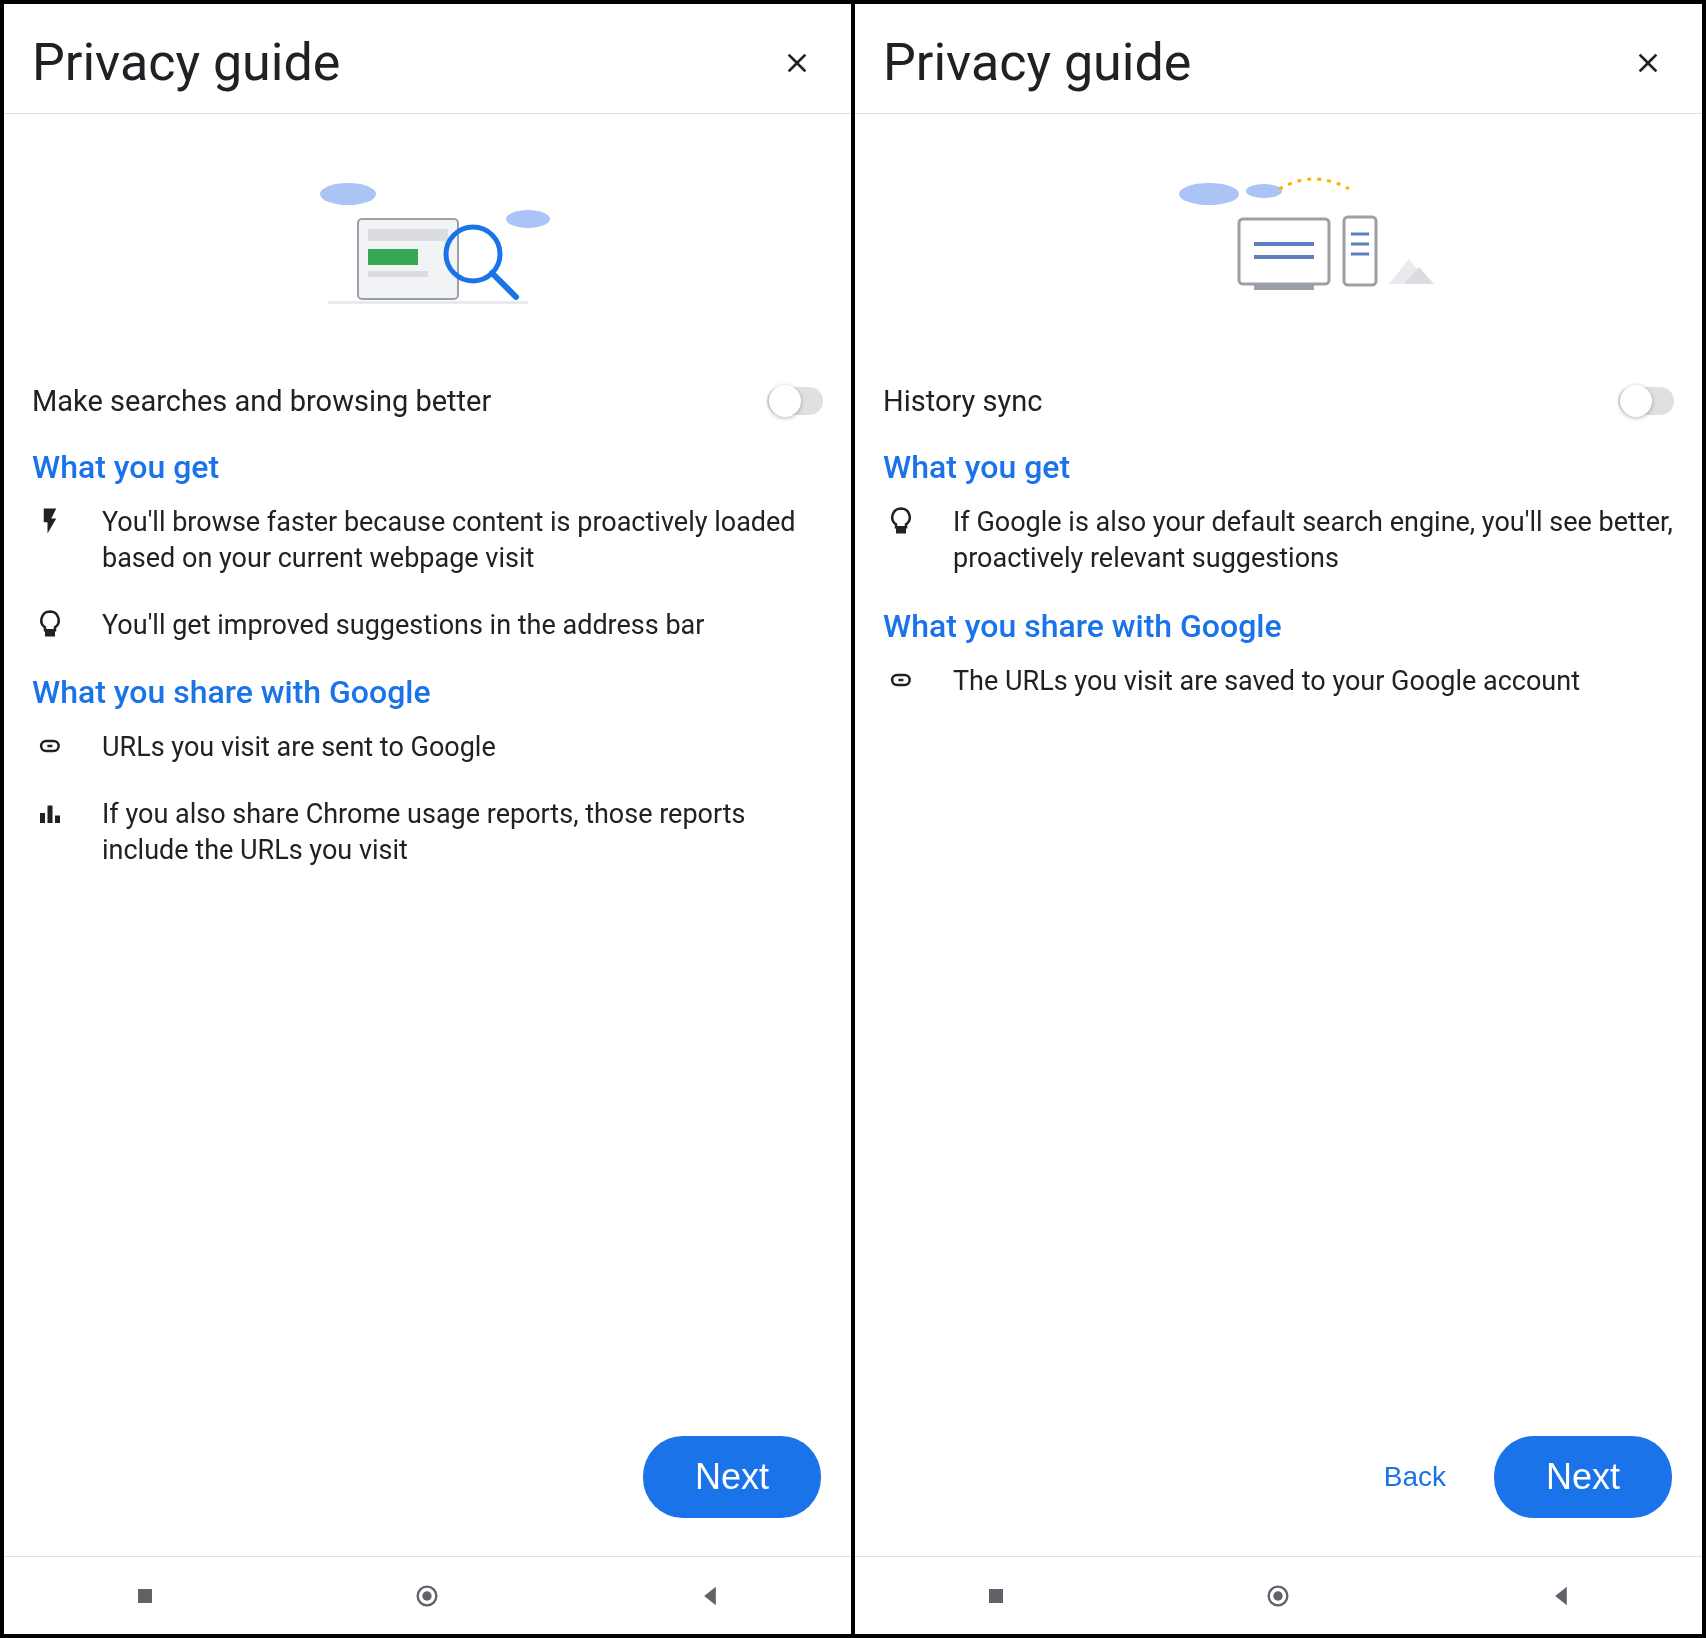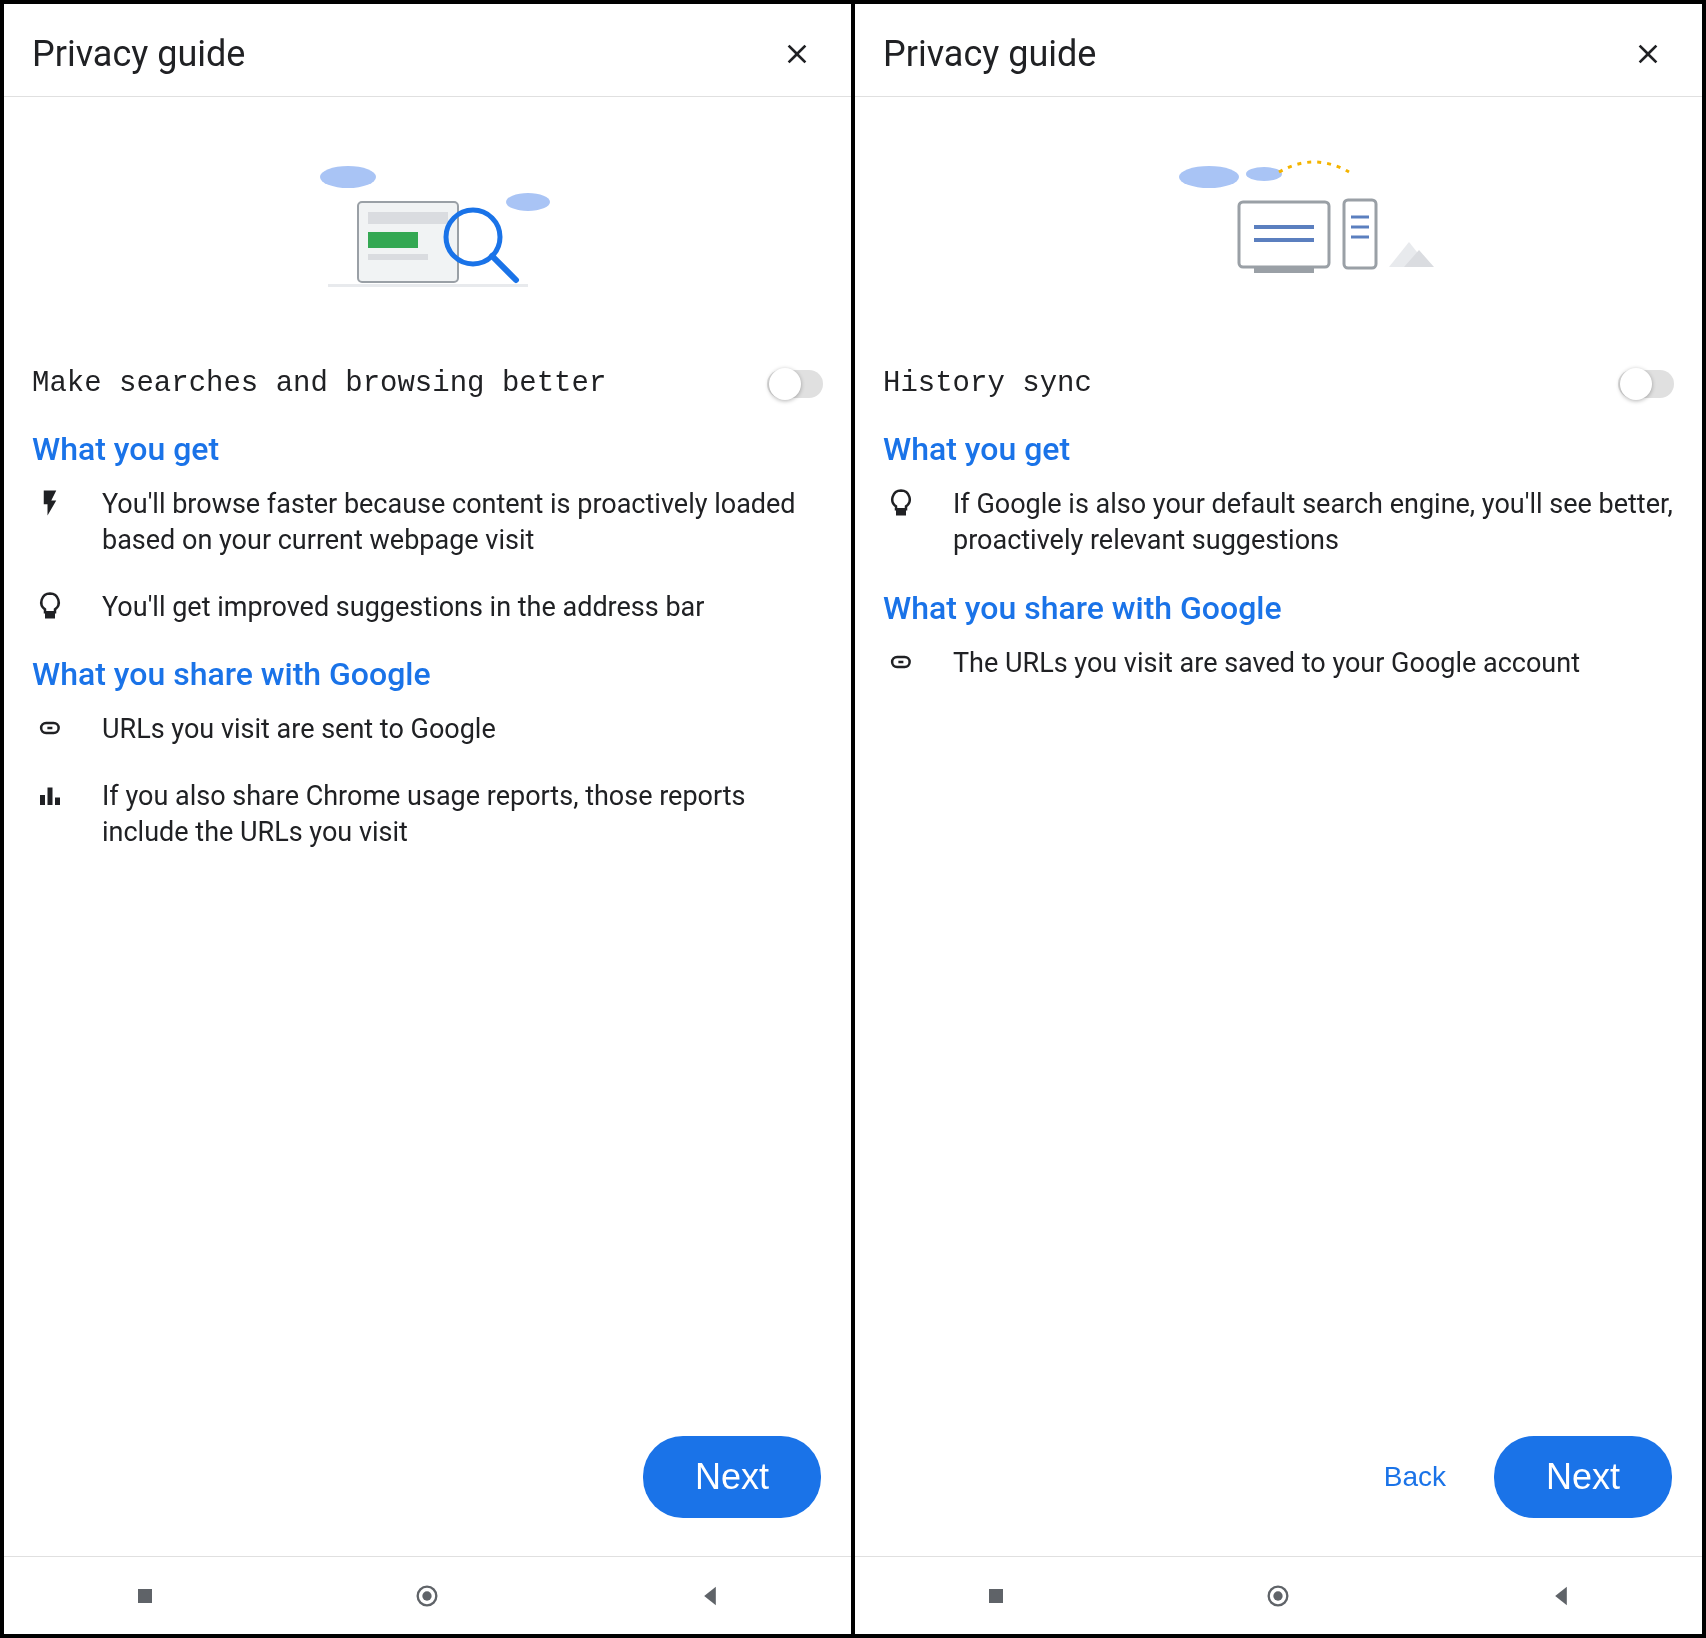--- a/index.html
+++ b/index.html
@@ -26,21 +26,21 @@
   }
   .pane + .pane { border-left: 4px solid #000; margin-left: -4px; }
   .header {
     display: flex;
     align-items: center;
     justify-content: space-between;
     padding: 28px 32px 20px 28px;
     border-bottom: 1px solid #e0e0e0;
   }
   .title {
-    font-size: 36px;
+    font-size: 52px;
     font-weight: 400;
     color: #202124;
   }
   .close-btn {
     width: 44px; height: 44px;
     display: flex; align-items: center; justify-content: center;
     cursor: pointer;
     color: #202124;
   }
   .close-btn svg { width: 32px; height: 32px; }
@@ -54,21 +54,20 @@
   .illus svg { max-width: 360px; }
   .content {
     padding: 0 28px;
     flex: 1;
   }
   .row-toggle {
     display: flex;
     justify-content: space-between;
     align-items: center;
     margin: 30px 0 16px 0;
-    font-family: Liberation Mono, monospace;
   }
   .row-toggle .label {
     font-size: 29px;
     color: #202124;
   }
   .toggle {
     width: 56px; height: 28px;
     background: #e0e0e0;
     border-radius: 14px;
     position: relative;

